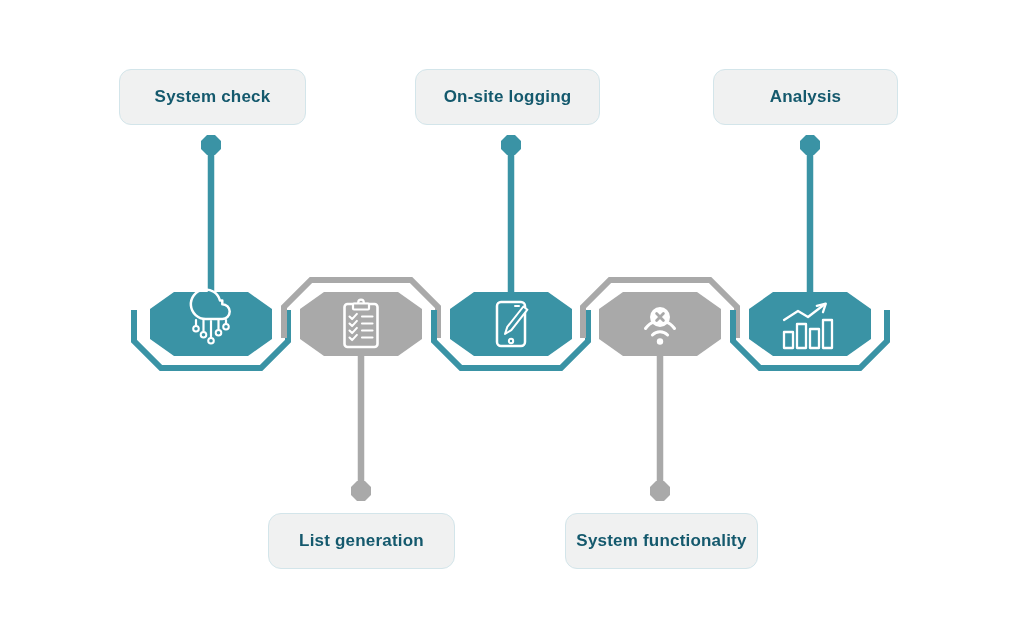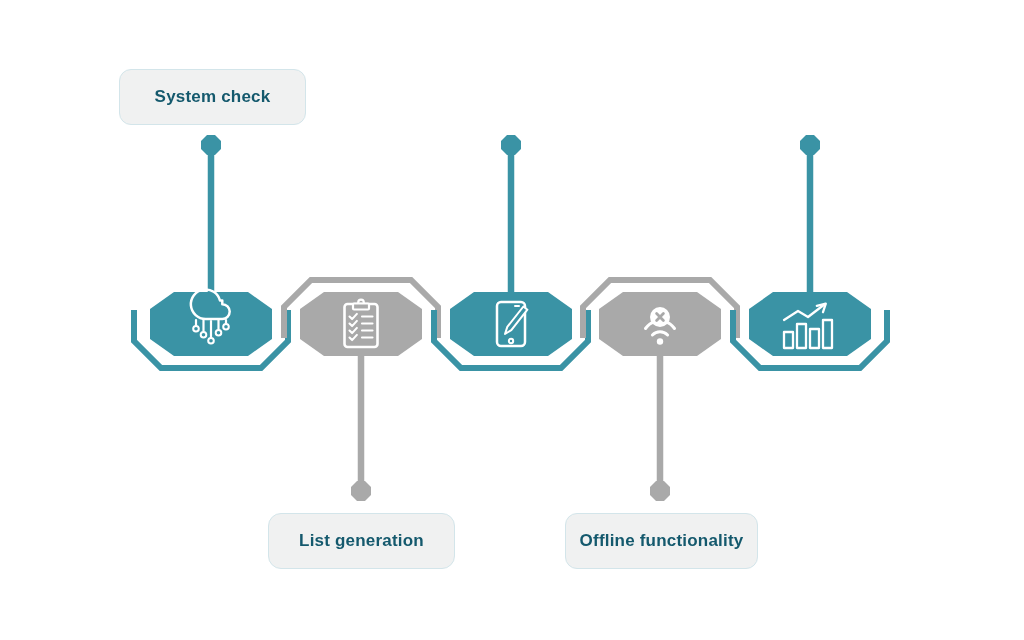--- a/index.html
+++ b/index.html
@@ -119,23 +119,29 @@
         <path d="M-26 -6 L-12 -15 L-2 -9 L15 -22" style="stroke-width:2.3"></path>
         <path d="M6.8 -20.2 L15.8 -22.3 L13 -13.8" style="stroke-width:2.3"></path>
       </g>
     </g>
   </svg>
 
   <div class="step-label" style="left:119px;top:69px;width:187px;height:56px;">
     <span>System check</span>
   </div>
 
+  <div class="step-label" style="left:415px;top:69px;width:185px;height:56px;">
+    <span>On-site logging</span>
+  </div>
 
+  <div class="step-label" style="left:713px;top:69px;width:185px;height:56px;">
+    <span>Analysis</span>
+  </div>
 
   <div class="step-label" style="left:268px;top:513px;width:187px;height:56px;border-radius:13px;">
     <span>List generation</span>
   </div>
 
   <div class="step-label" style="left:565px;top:513px;width:193px;height:56px;">
-    <span>Offline functionality</span>
+    <span>System functionality</span>
   </div>
 
 </div>
 
 </body></html>

